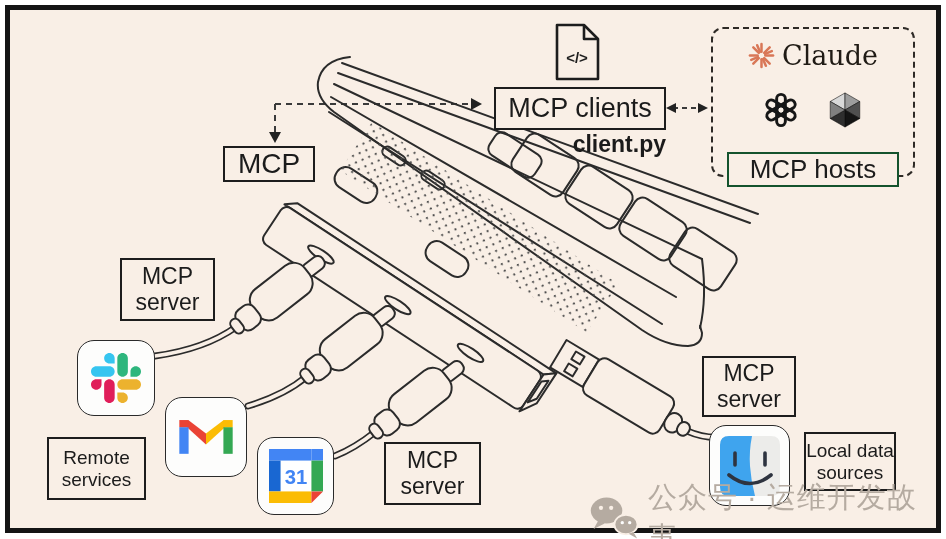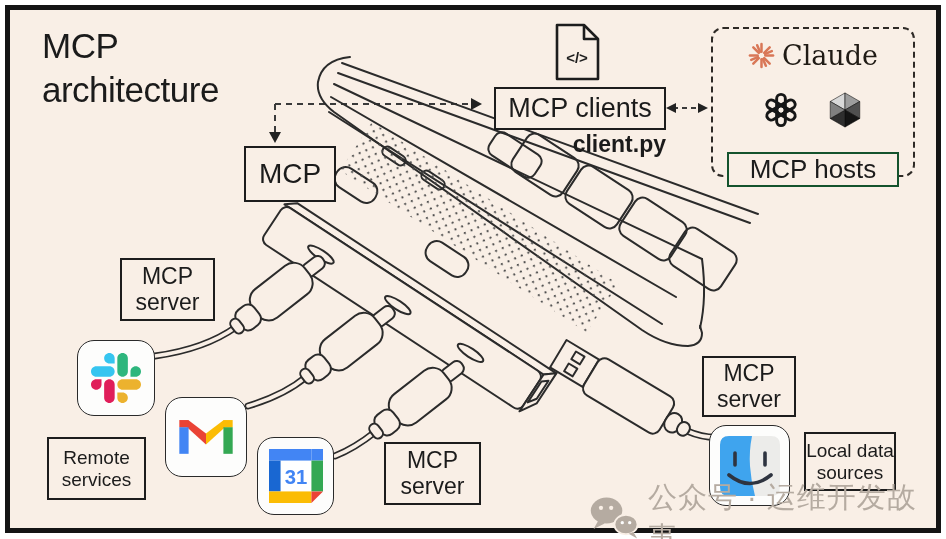--- a/index.html
+++ b/index.html
@@ -153,21 +153,20 @@
         <rect x="-86" y="-16" width="38" height="32"></rect>
         <rect x="-72" y="-11" width="10" height="9" fill="none"></rect>
         <rect x="-72" y="3" width="10" height="9" fill="none"></rect>
         <rect x="-48" y="-21" width="88" height="42" rx="8"></rect>
         <rect x="40" y="-10" width="16" height="20" rx="8"></rect>
         <rect x="54" y="-7" width="12" height="14" rx="6"></rect>
       </g>
     </g>
   </svg>
 
-  <div class="title">MCP architecture</div>
 
   <svg style="position:absolute;left:553px;top:22px;z-index:3;" width="50" height="60" viewBox="0 0 50 60">
     <path d="M4 3 H31 L45 17 V57 H4 Z" fill="#f9efe6" stroke="#1d1d1d" stroke-width="2.6" stroke-linejoin="round"></path>
     <path d="M31 3 V17 H45" fill="none" stroke="#1d1d1d" stroke-width="2.6" stroke-linejoin="round"></path>
     <text x="24" y="41" text-anchor="middle" font-size="15" font-weight="700" font-family="Liberation Sans, sans-serif" fill="#1d1d1d">&lt;/&gt;</text>
   </svg>
   <div class="lbl-box" style="left:494px;top:87px;width:172px;height:43px;font-size:27px;">
     <span>MCP clients</span>
   </div>
   <div class="clientpy">client.py</div>
@@ -224,21 +223,21 @@
           <polygon points="0,0 0,18 -15.6,9" fill="#2e2e2e"></polygon>
           <polygon points="0,0 -15.6,9 -15.6,-9" fill="#808080"></polygon>
         </g>
       </svg>
     </div>
     <div class="hosts-box">
       <span>MCP hosts</span>
     </div>
   </div>
 
-  <div class="lbl-box" style="left:244px;top:146px;width:92px;height:56px;font-size:28px;">
+  <div class="lbl-box" style="left:223px;top:146px;width:92px;height:36px;font-size:28px;">
     <span>MCP</span>
   </div>
 
   <div class="lbl-box" style="left:120px;top:258px;width:95px;height:63px;font-size:23px;">
     <span>MCP server</span>
   </div>
   <div class="lbl-box" style="left:384px;top:442px;width:97px;height:63px;font-size:23px;">
     <span>MCP server</span>
   </div>
   <div class="lbl-box" style="left:702px;top:356px;width:94px;height:61px;font-size:23px;">

